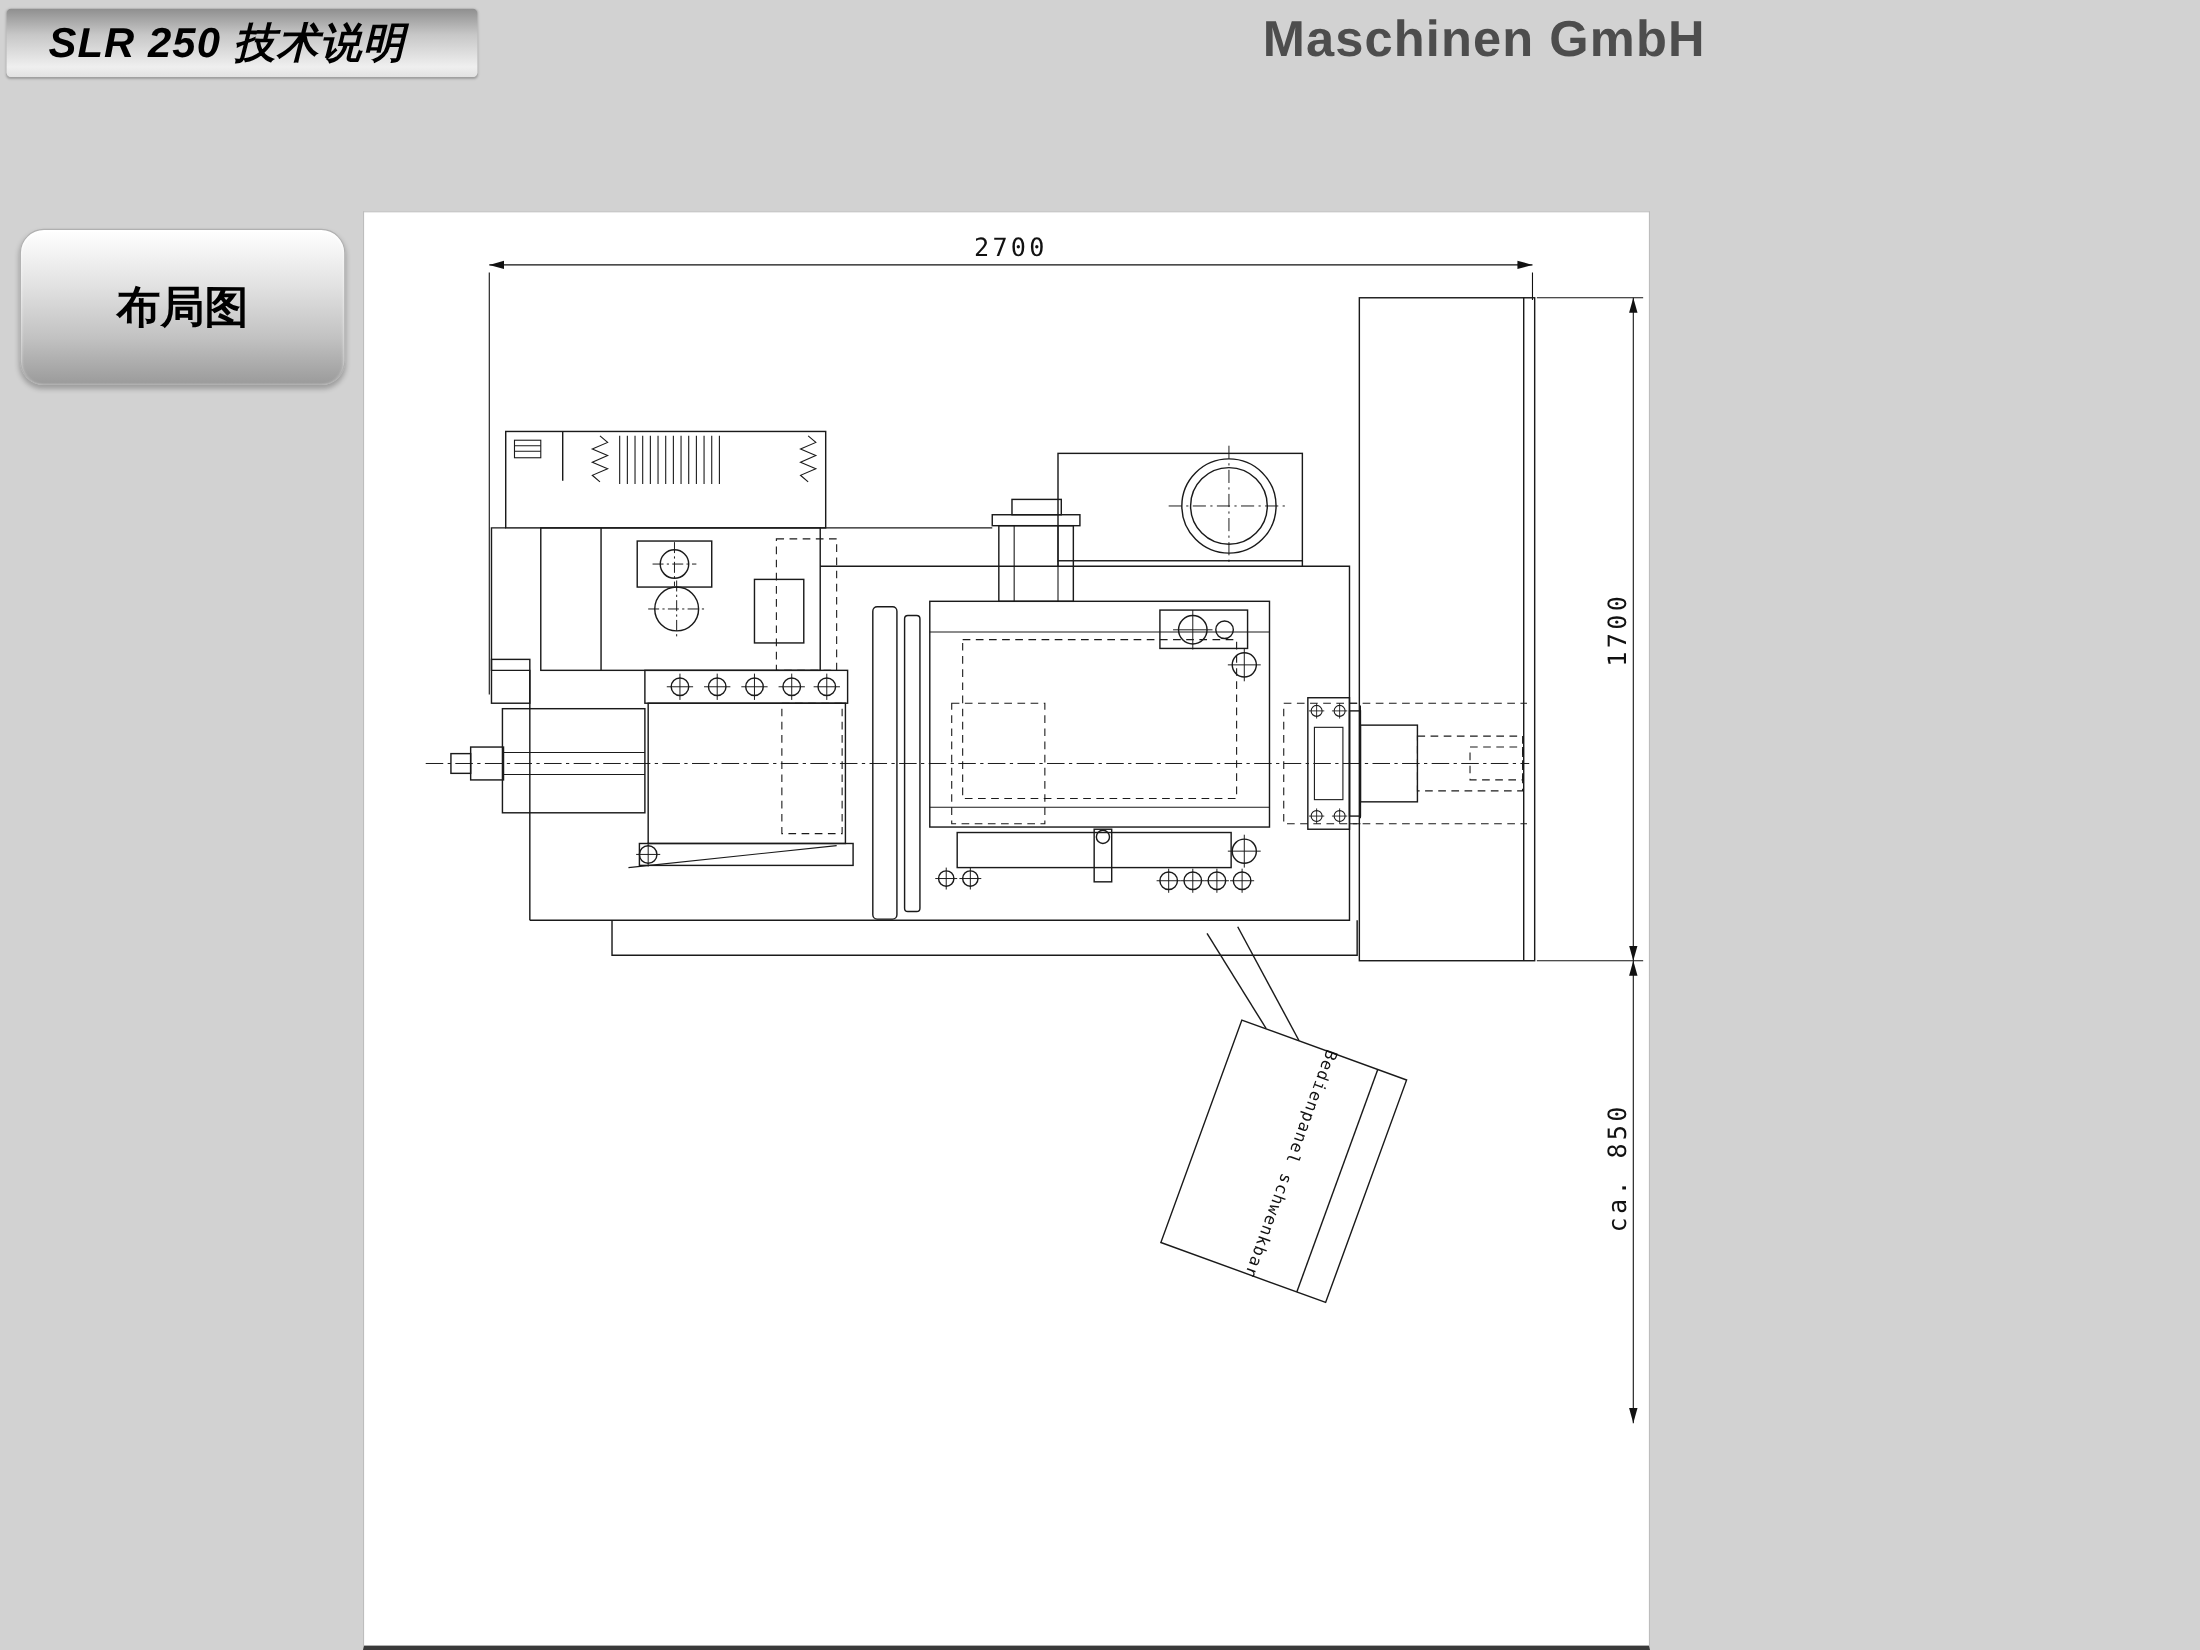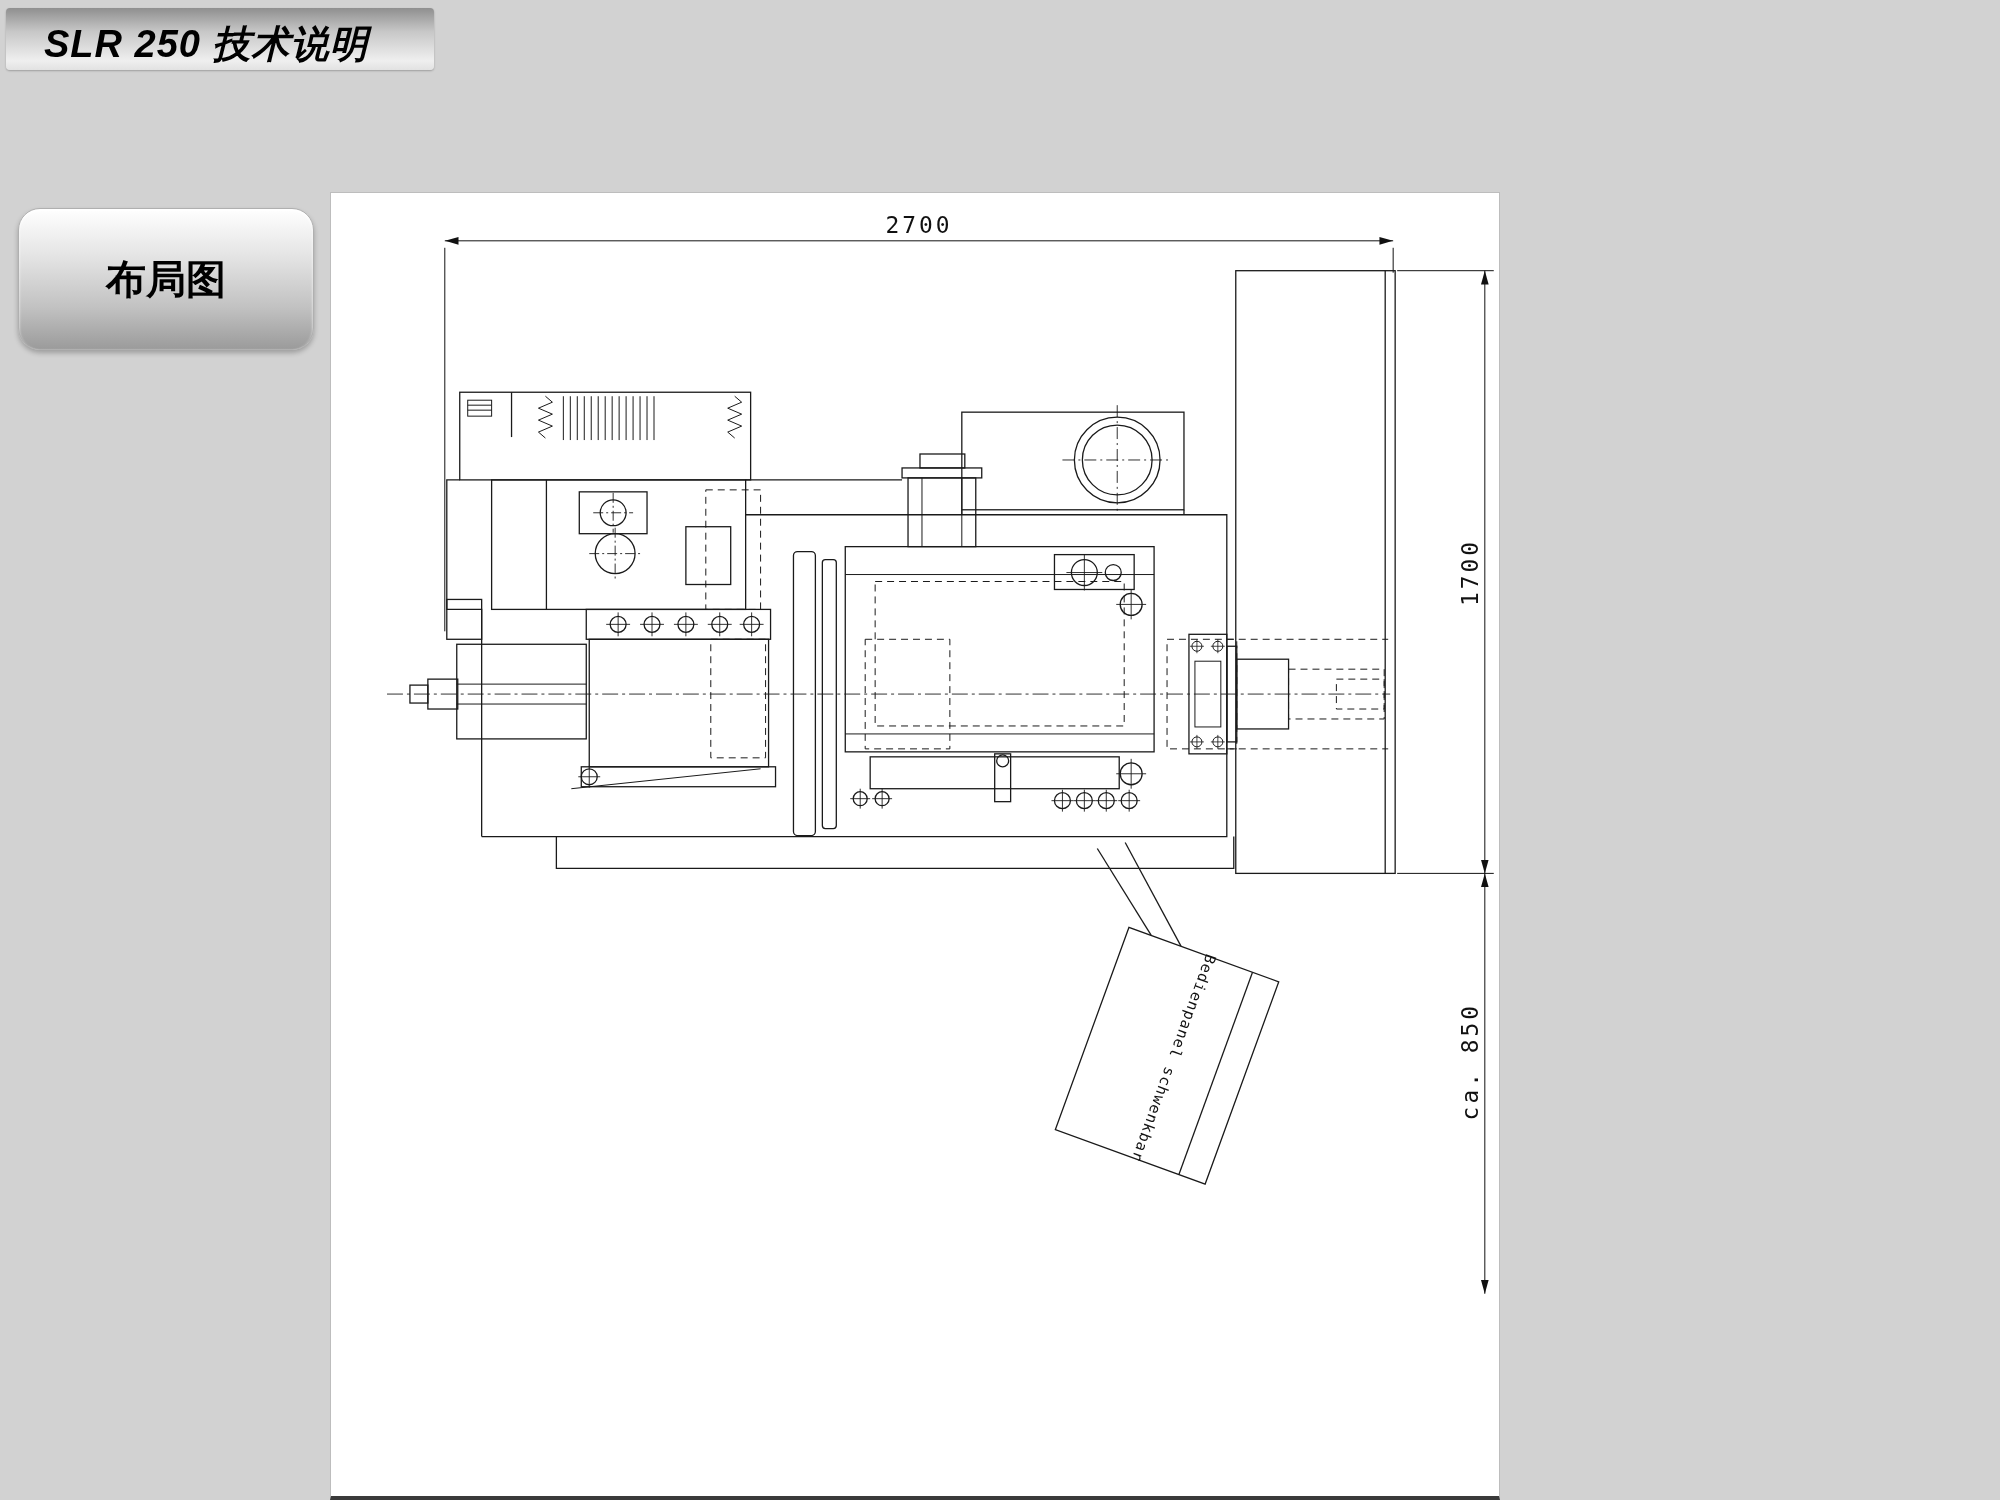--- a/index.html
+++ b/index.html
@@ -6,21 +6,21 @@
   body{
     width:2000px;height:1500px;position:relative;overflow:hidden;
     background:#d2d2d2;
     font-family:"Liberation Sans", sans-serif;
   }
   
   .title-box{
     position:absolute;left:6px;top:8px;width:428px;height:62px;
     background:linear-gradient(180deg,#8f8f8f 0%,#c7c7c7 38%,#efefef 85%,#e2e2e2 100%);
     border-radius:4px;
-    display:flex;align-items:flex-end;box-sizing:border-box;padding-left:38px;
+    display:flex;align-items:center;box-sizing:border-box;padding-left:38px;
     box-shadow:0 1px 2px rgba(0,0,0,.25);
   }
   .title-box .txt{
     font-size:38px;font-weight:bold;font-style:italic;color:#000;
     letter-spacing:1px;white-space:nowrap;
   }
   
   .logo{position:absolute;left:1148px;top:8px;width:400px;}
   .logo-top{display:flex;align-items:flex-start;}
   .logo-icon{width:105px;height:130px;flex:0 0 auto;}
@@ -58,20 +58,21 @@
   }
 </style>
 </head>
 <body>
 
 <div class="title-box">
   <span class="txt">SLR 250 技术说明</span>
 </div>
 
 <div class="logo">
+  <div class="logo-company">Maschinen GmbH</div>
 </div>
 
 <div class="nav-button">
   <span>布局图</span>
 </div>
 
 <div class="drawing-area">
   <svg viewBox="0 0 1170 1308">
     <defs>
       <marker id="arr" viewBox="0 0 10 8" refX="10" refY="4" markerWidth="14" markerHeight="11" orient="auto-start-reverse">

